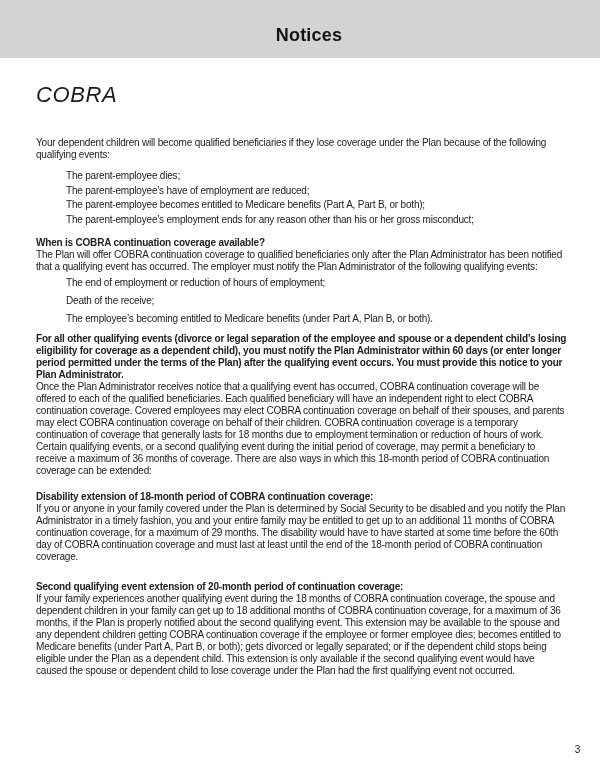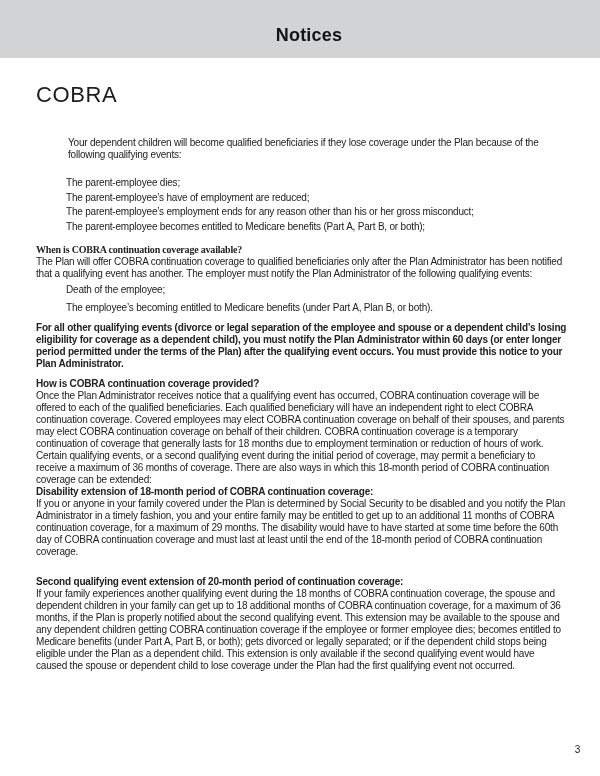--- a/index.html
+++ b/index.html
@@ -35,33 +35,34 @@
   .content {
     padding: 0 33px 0 36px;
   }
   .doc-title {
     font-size: 22px;
     line-height: 26px;
     font-weight: 400;
     letter-spacing: 0.6px;
     color: #1c1c1c;
     margin: 24px 0 0 0;
+    font-style: italic;
   }
   p { margin: 0; }
-  .intro { margin-top: 29px; margin-left: 32px; }
+  .intro { margin-top: 29px; }
   .list { margin-left: 30px; }
   .list .li { white-space: pre-line; }
-  .list-tight { margin-top: 16px; }
+  .list-tight { margin-top: 9px; }
   .list-tight .li { margin-bottom: 2.5px; }
   .list-spaced { margin-top: 4px; }
   .list-spaced .li { margin-bottom: 6px; }
   .bh { font-weight: 700; }
-  .mt-a { margin-top: 11px; font-family: Liberation Serif, serif; }
+  .mt-a { margin-top: 11px; }
   .mt-b { margin-top: 8px; }
-  .mt-c { }
+  .mt-c { margin-top: 14px; }
   .mt-d { margin-top: 18px; }
   .bold-para { font-weight: 700; margin-top: 8px; }
   .page-number {
     position: absolute;
     top: 744px;
     right: 20px;
     font-size: 10px;
     line-height: 12px;
     color: #222222;
   }
@@ -75,35 +76,35 @@
 
 <div class="content">
 
   <h1 class="doc-title">COBRA</h1>
 
   <p class="intro">Your dependent children will become qualified beneficiaries if they lose coverage under the Plan because of the following qualifying events:</p>
 
   <div class="list list-tight">
     <div class="li">The parent-employee dies;</div>
     <div class="li">The parent-employee’s have of employment are reduced;</div>
+    <div class="li">The parent-employee becomes entitled to Medicare benefits (Part A, Part B, or both);</div>
     <div class="li">The parent-employee’s employment ends for any reason other than his or her gross misconduct;</div>
-    <div class="li">The parent-employee becomes entitled to Medicare benefits (Part A, Part B, or both);</div>
   </div>
 
   <p class="bh mt-a">When is COBRA continuation coverage available?</p>
-  <p>The Plan will offer COBRA continuation coverage to qualified beneficiaries only after the Plan Administrator has been notified that a qualifying event has another. The employer must notify the Plan Administrator of the following qualifying events:</p>
+  <p>The Plan will offer COBRA continuation coverage to qualified beneficiaries only after the Plan Administrator has been notified that a qualifying event has occurred. The employer must notify the Plan Administrator of the following qualifying events:</p>
 
   <div class="list list-spaced">
-    <div class="li">Death of the employee;</div>
+    <div class="li">The end of employment or reduction of hours of employment;</div>
+    <div class="li">Death of the receive;</div>
     <div class="li">The employee’s becoming entitled to Medicare benefits (under Part A, Plan B, or both).</div>
   </div>
 
   <p class="bold-para">For all other qualifying events (divorce or legal separation of the employee and spouse or a dependent child’s losing eligibility for coverage as a dependent child), you must notify the Plan Administrator within 60 days (or enter longer period permitted under the terms of the Plan) after the qualifying event occurs. You must provide this notice to your Plan Administrator.</p>
 
-  <p class="bh mt-b">How is COBRA continuation coverage provided?</p>
   <p>Once the Plan Administrator receives notice that a qualifying event has occurred, COBRA continuation coverage will be offered to each of the qualified beneficiaries. Each qualified beneficiary will have an independent right to elect COBRA continuation coverage. Covered employees may elect COBRA continuation coverage on behalf of their spouses, and parents may elect COBRA continuation coverage on behalf of their children. COBRA continuation coverage is a temporary continuation of coverage that generally lasts for 18 months due to employment termination or reduction of hours of work. Certain qualifying events, or a second qualifying event during the initial period of coverage, may permit a beneficiary to receive a maximum of 36 months of coverage. There are also ways in which this 18-month period of COBRA continuation coverage can be extended:</p>
 
   <p class="bh mt-c">Disability extension of 18-month period of COBRA continuation coverage:</p>
   <p>If you or anyone in your family covered under the Plan is determined by Social Security to be disabled and you notify the Plan Administrator in a timely fashion, you and your entire family may be entitled to get up to an additional 11 months of COBRA continuation coverage, for a maximum of 29 months. The disability would have to have started at some time before the 60th day of COBRA continuation coverage and must last at least until the end of the 18-month period of COBRA continuation coverage.</p>
 
   <p class="bh mt-d">Second qualifying event extension of 20-month period of continuation coverage:</p>
   <p>If your family experiences another qualifying event during the 18 months of COBRA continuation coverage, the spouse and dependent children in your family can get up to 18 additional months of COBRA continuation coverage, for a maximum of 36 months, if the Plan is properly notified about the second qualifying event. This extension may be available to the spouse and any dependent children getting COBRA continuation coverage if the employee or former employee dies; becomes entitled to Medicare benefits (under Part A, Part B, or both); gets divorced or legally separated; or if the dependent child stops being eligible under the Plan as a dependent child. This extension is only available if the second qualifying event would have caused the spouse or dependent child to lose coverage under the Plan had the first qualifying event not occurred.</p>
 
 </div>
 

